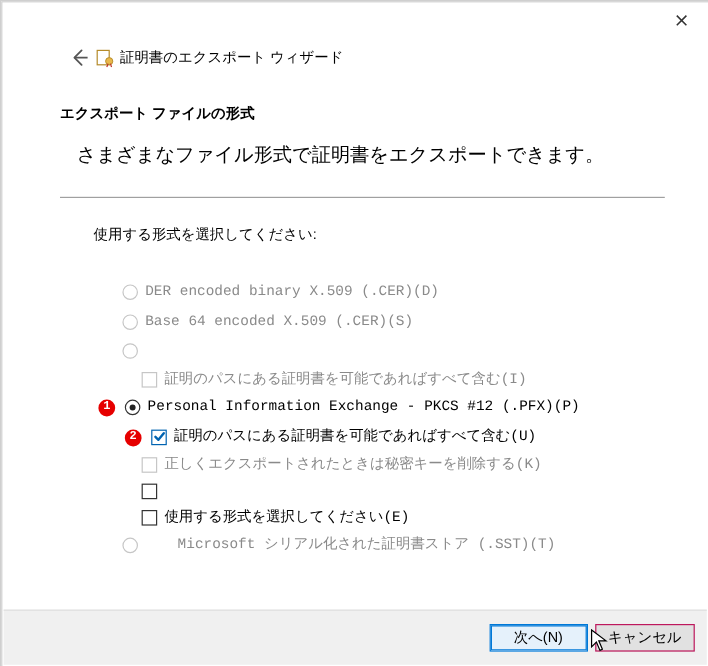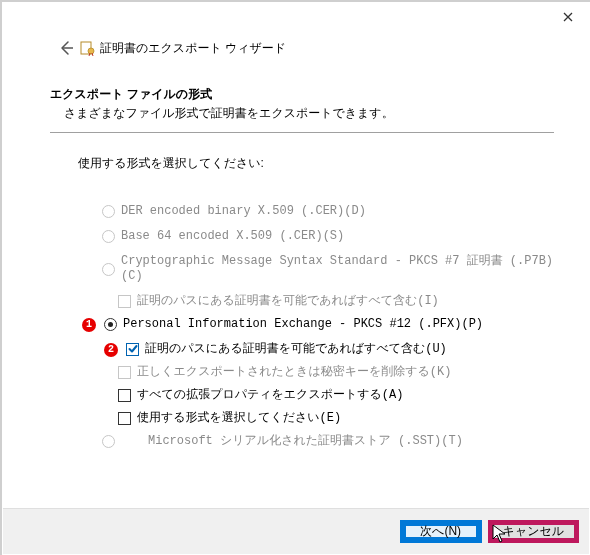--- a/index.html
+++ b/index.html
@@ -58,26 +58,26 @@
     font-size: 12px;
     color: #000;
   }
 
   .content {
     padding: 18px 36px 0 48px;
   }
   .section-heading {
     font-weight: bold;
     font-size: 12px;
-    margin-bottom: 2px;
+    margin-bottom: 16px;
   }
   .section-sub {
-    font-size: 12px;
+    font-size: 16px;
     margin-left: 14px;
-    margin-bottom: 10px;
+    margin-bottom: 24px;
   }
   .hr {
     border: none;
     border-top: 1px solid #a0a0a0;
     margin: 0 0 22px 0;
   }
 
   .prompt {
     font-size: 12px;
     margin-left: 28px;
@@ -152,21 +152,21 @@
     border-top:1px solid #dfdfdf;
     display:flex;
     align-items:center;
     justify-content:flex-end;
     padding: 0 10px;
     gap: 6px;
   }
   .btn {
     min-width: 82px;
     height: 23px;
-    border:5px solid #be185d;
+    border:1px solid #be185d;
     background:#e1e1e1;
     font-size:12px;
     display:flex;align-items:center;justify-content:center;
     padding:0 10px;
     color:#000;
   }
   .btn.default {
     border-color:#0078d7;
     background:#e5f1fb;
     box-shadow: inset 0 0 0 1px #0078d7;
@@ -218,21 +218,20 @@
       <span>DER encoded binary X.509 (.CER)(D)</span>
     </div>
 
     <div class="opt disabled">
       <span class="radio disabled"></span>
       <span>Base 64 encoded X.509 (.CER)(S)</span>
     </div>
 
     <div class="opt disabled">
       <span class="radio disabled"></span>
-      <span>Cryptographic Message Syntax Standard - PKCS #7 証明書 (.P7B)(C)</span>
     </div>
     <div class="opt sub disabled">
       <span class="chk disabled"></span>
       <span>証明のパスにある証明書を可能であればすべて含む(I)</span>
     </div>
 
     <div class="opt" style="margin-left:-20px;">
       <span class="badge">1</span>
       <span class="radio checked"></span>
       <span>Personal Information Exchange - PKCS #12 (.PFX)(P)</span>
@@ -245,21 +244,20 @@
           </svg>
       </span>
       <span>証明のパスにある証明書を可能であればすべて含む(U)</span>
     </div>
     <div class="opt sub disabled">
       <span class="chk disabled"></span>
       <span>正しくエクスポートされたときは秘密キーを削除する(K)</span>
     </div>
     <div class="opt sub">
       <span class="chk"></span>
-      <span>すべての拡張プロパティをエクスポートする(A)</span>
     </div>
     <div class="opt sub">
       <span class="chk"></span>
       <span>使用する形式を選択してください(E)</span>
     </div>
 
     <div class="opt disabled" style="margin-top:6px;gap:33px;">
       <span class="radio disabled"></span>
       <span>Microsoft シリアル化された証明書ストア (.SST)(T)</span>
     </div>

